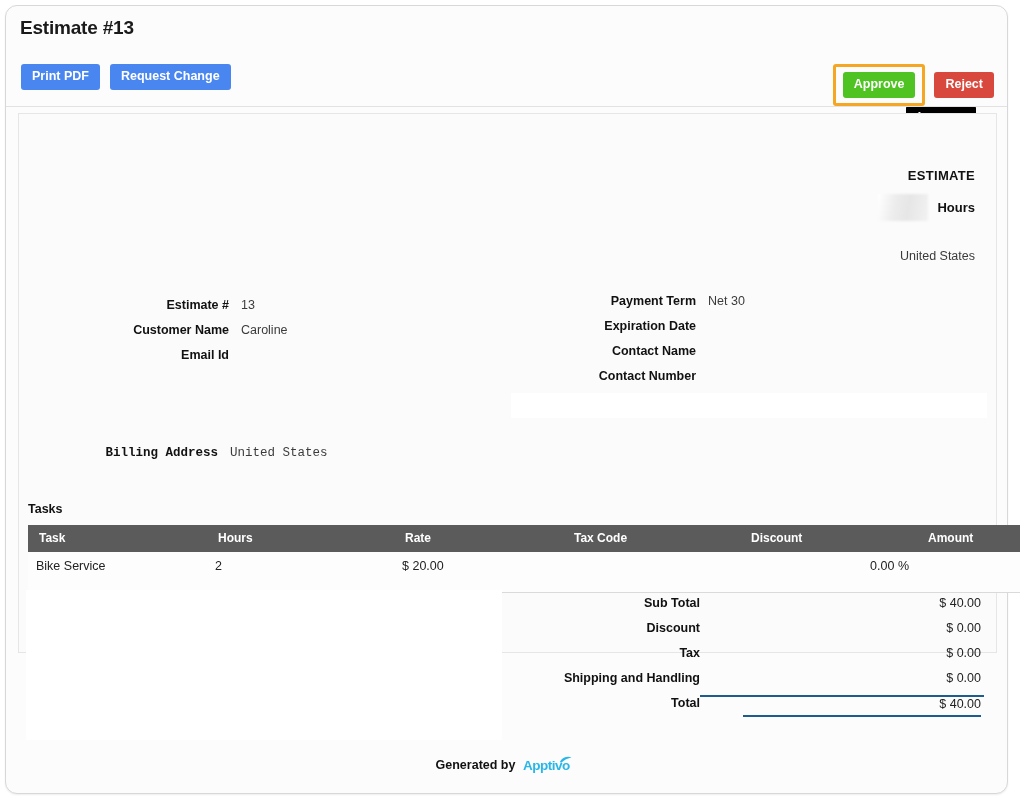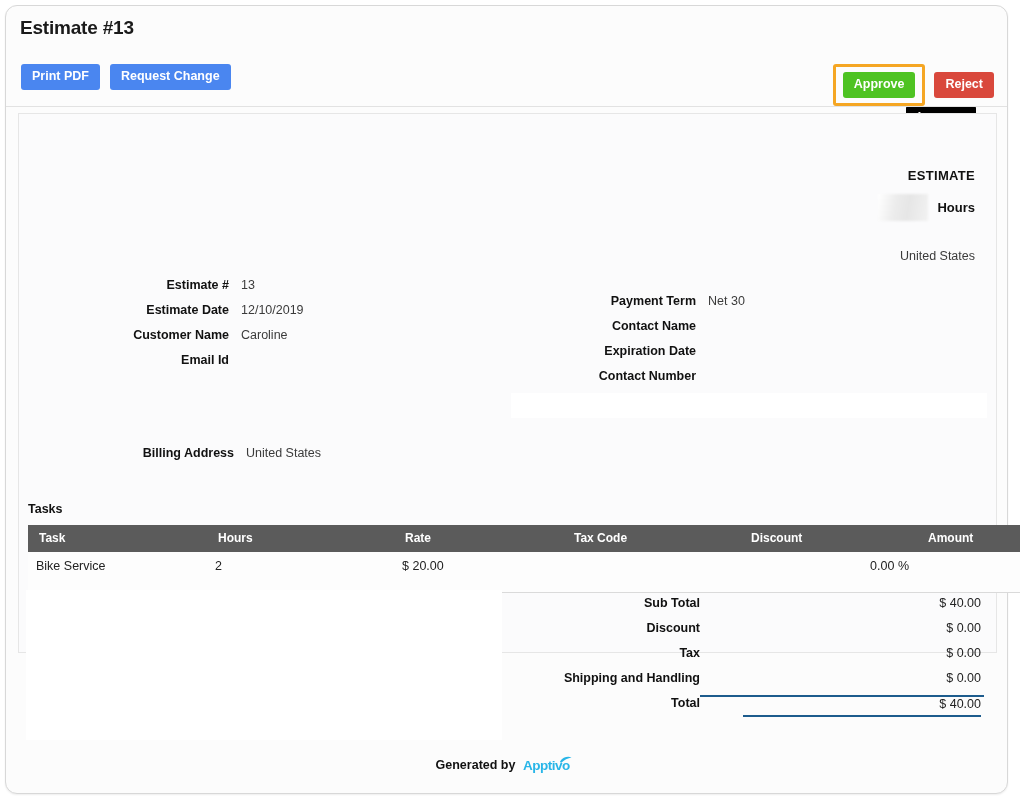--- a/index.html
+++ b/index.html
@@ -144,21 +144,21 @@
     font-weight: bold;
     color: #111;
   }
   .mast-country {
     margin-top: 28px;
     font-size: 12.5px;
     color: #3b3b3b;
   }
 
   
-  .fields-left  { position: absolute; left: 0;   top: 164px; width: 470px; }
+  .fields-left  { position: absolute; left: 0;   top: 184px; width: 470px; }
   .fields-right { position: absolute; left: 470px; top: 180px; width: 500px; }
 
   .frow {
     display: flex;
     align-items: baseline;
     height: 25px;
   }
   .flabel {
     font-size: 12.5px;
     font-weight: bold;
@@ -179,24 +179,25 @@
     position: absolute;
     left: 492px;
     top: 279px;
     width: 476px;
     height: 25px;
     background: #ffffff;
   }
 
   .billing {
     position: absolute;
-    left: 16px;
+    left: 0;
     top: 332px;
     display: flex;
     align-items: center;
+    font-family: Liberation Mono, monospace;
   }
   .billing .flabel { width: 199px; }
 
   
   .tasks-label {
     position: absolute;
     left: 9px;
     top: 388px;
     font-size: 12.5px;
     font-weight: bold;
@@ -330,44 +331,40 @@
           </div>
           <div class="mast-country">United States</div>
         </div>
 
         <div class="fields-left">
           <div class="frow">
             <span class="flabel">Estimate #</span>
             <span class="fvalue">13</span>
           </div>
           <div class="frow">
-            <span class="flabel">Estimate Date</span>
-            <span class="fvalue">12/10/2019</span>
-          </div>
-          <div class="frow">
             <span class="flabel">Customer Name</span>
             <span class="fvalue">Caroline</span>
           </div>
           <div class="frow">
             <span class="flabel">Email Id</span>
             <span class="fvalue"></span>
           </div>
         </div>
 
         <div class="fields-right">
           <div class="frow">
             <span class="flabel">Payment Term</span>
             <span class="fvalue">Net 30</span>
           </div>
           <div class="frow">
+            <span class="flabel">Expiration Date</span>
+            <span class="fvalue"></span>
+          </div>
+          <div class="frow">
             <span class="flabel">Contact Name</span>
-            <span class="fvalue"></span>
-          </div>
-          <div class="frow">
-            <span class="flabel">Expiration Date</span>
             <span class="fvalue"></span>
           </div>
           <div class="frow">
             <span class="flabel">Contact Number</span>
             <span class="fvalue"></span>
           </div>
         </div>
 
         <div class="white-box"></div>
 

